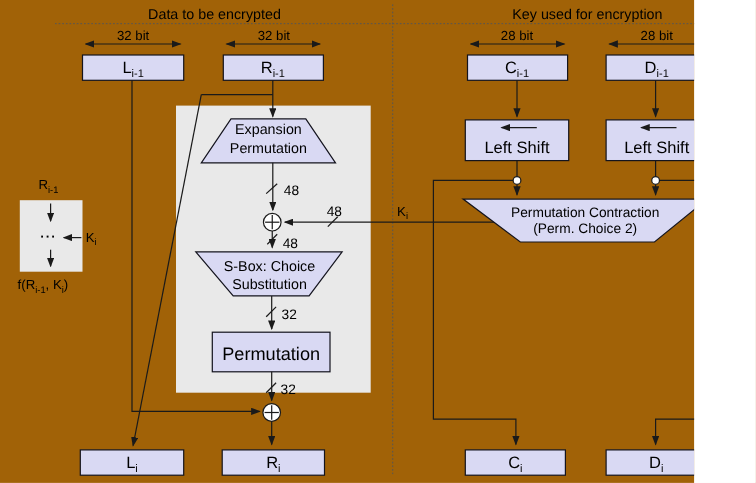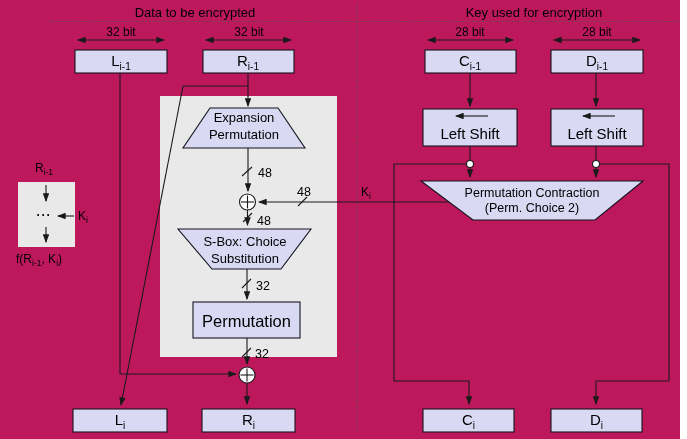--- a/index.html
+++ b/index.html
@@ -1,16 +1,16 @@
 <!DOCTYPE html>
 <html><head>
 <meta charset="utf-8">
 <style>
   html,body{margin:0;padding:0;background:#ffffff;}
-  #stage{position:relative;width:680px;height:439px;background:#be185d;overflow:hidden;
+  #stage{position:relative;width:631px;height:439px;background:#a16207;overflow:hidden;
          font-family:"Liberation Sans", sans-serif;}
   svg{display:block;}
   .wire{stroke:#1a1a1a;stroke-width:1.1;fill:none;}
   .dotted{stroke:#555;stroke-width:0.9;fill:none;stroke-dasharray:1.5 1.8;}
   .box{fill:#d9d9f3;stroke:#14141e;stroke-width:1.1;}
   .panel{fill:#e9e9e9;stroke:none;}
   .node{fill:#ffffff;stroke:#1a1a1a;stroke-width:1.1;}
   .slash{stroke:#1a1a1a;stroke-width:1.1;}
   text{fill:#000000;font-family:"Liberation Sans", sans-serif;}
   .hdr{font-size:13px;}

